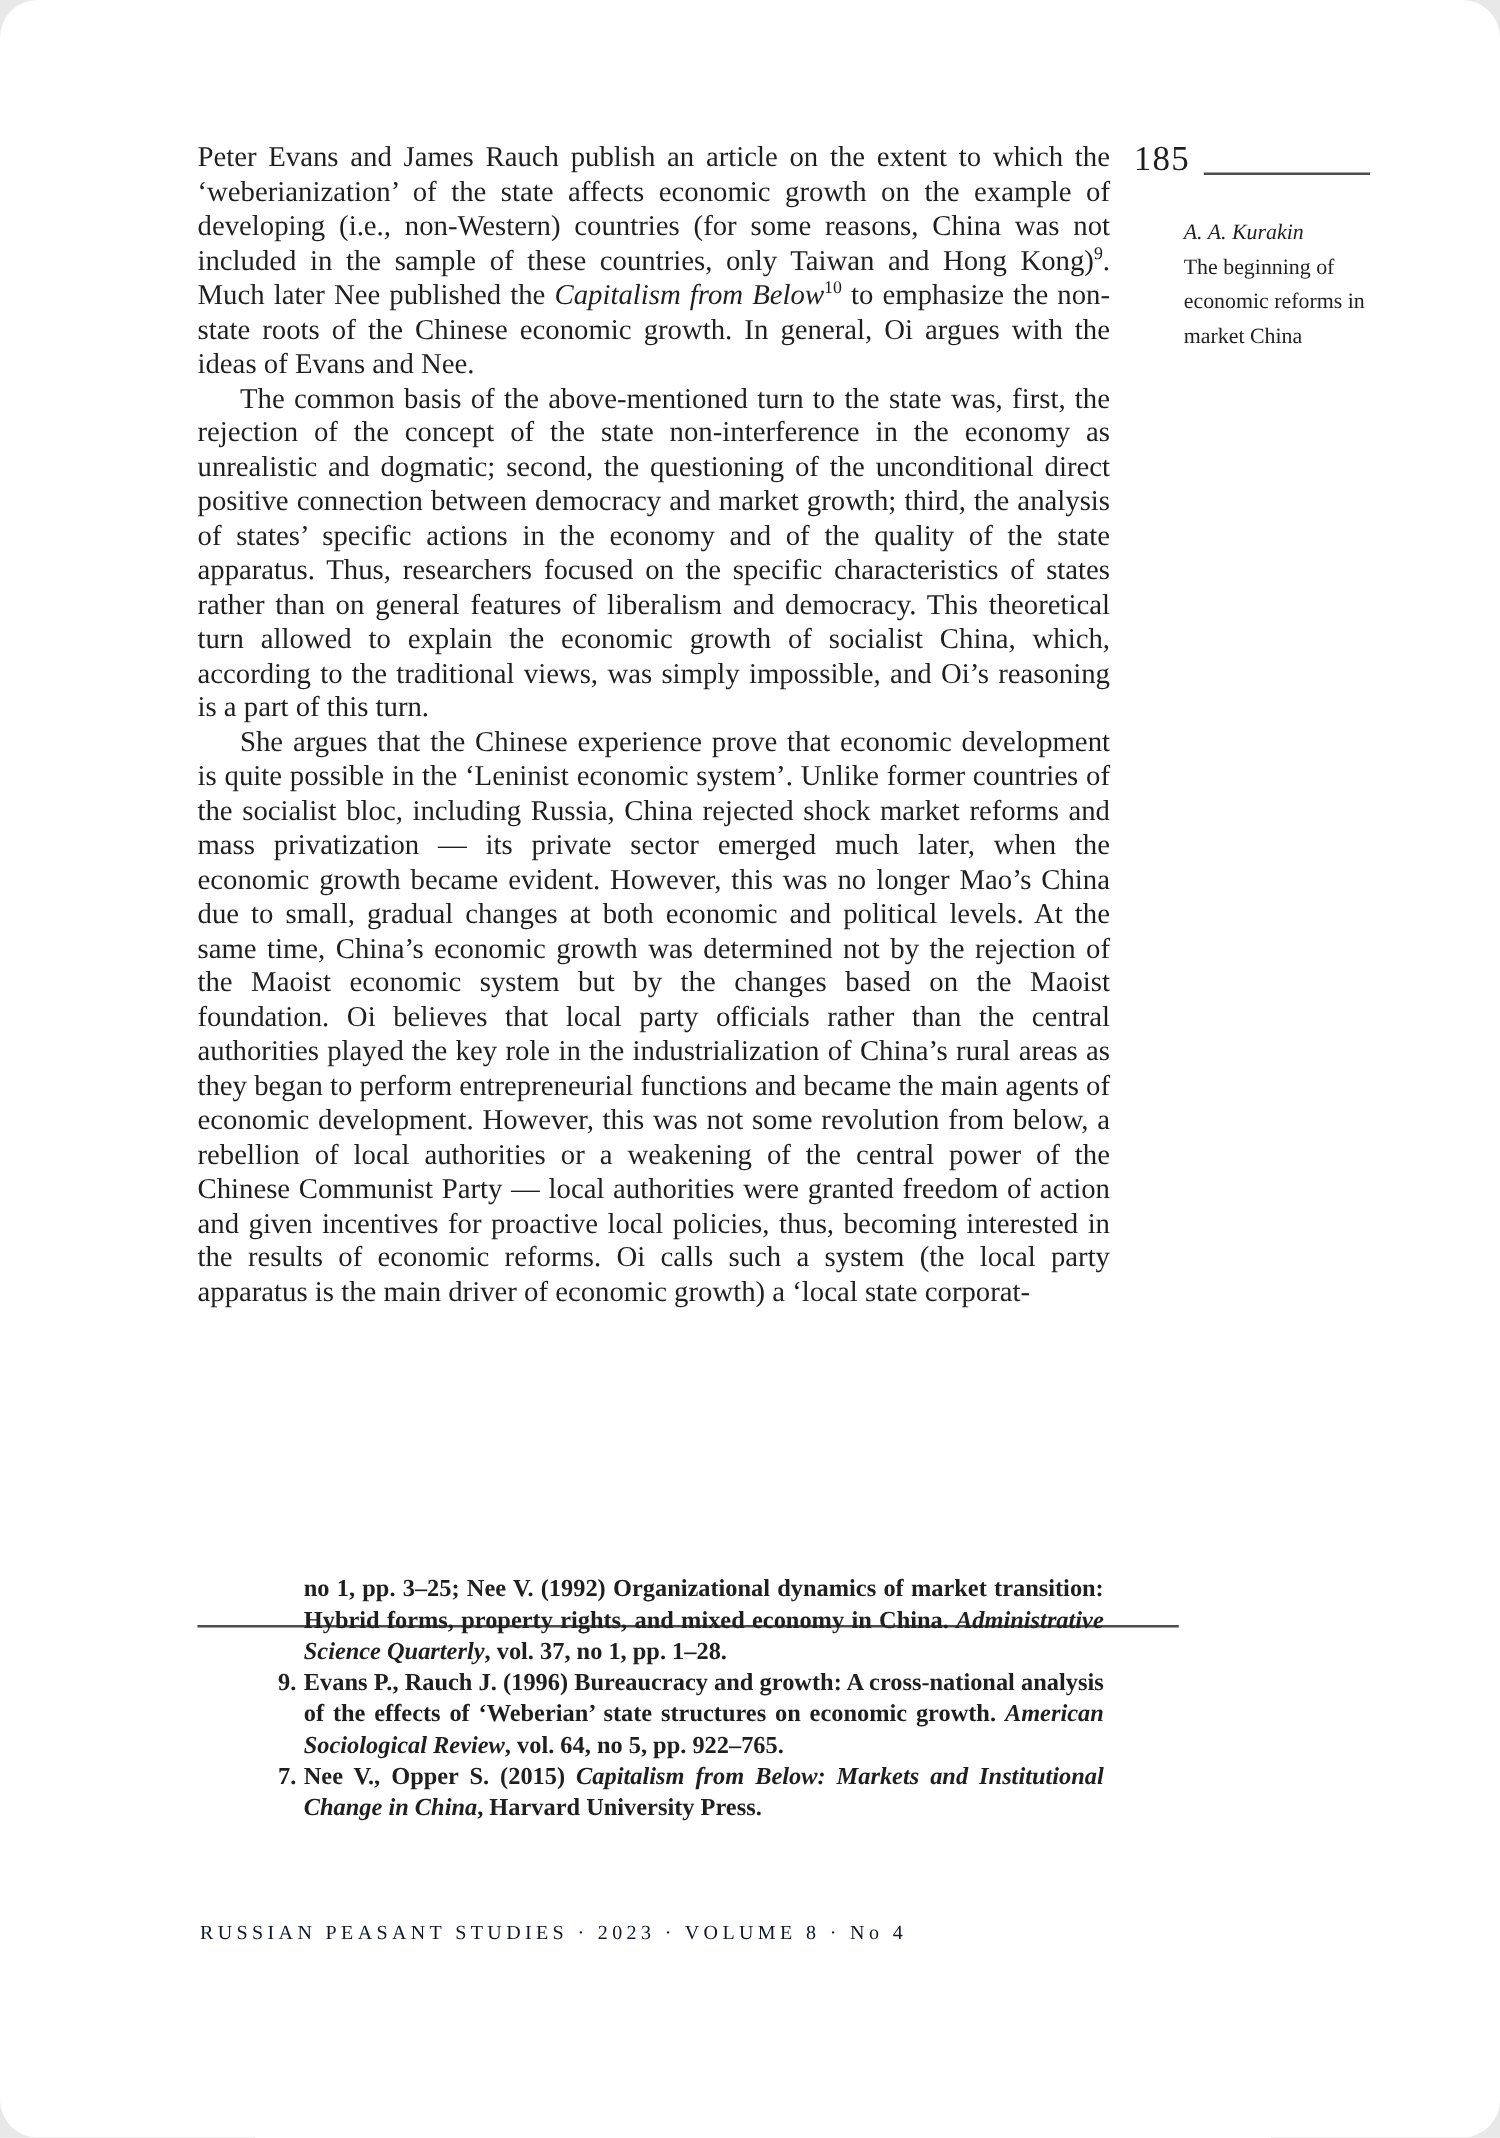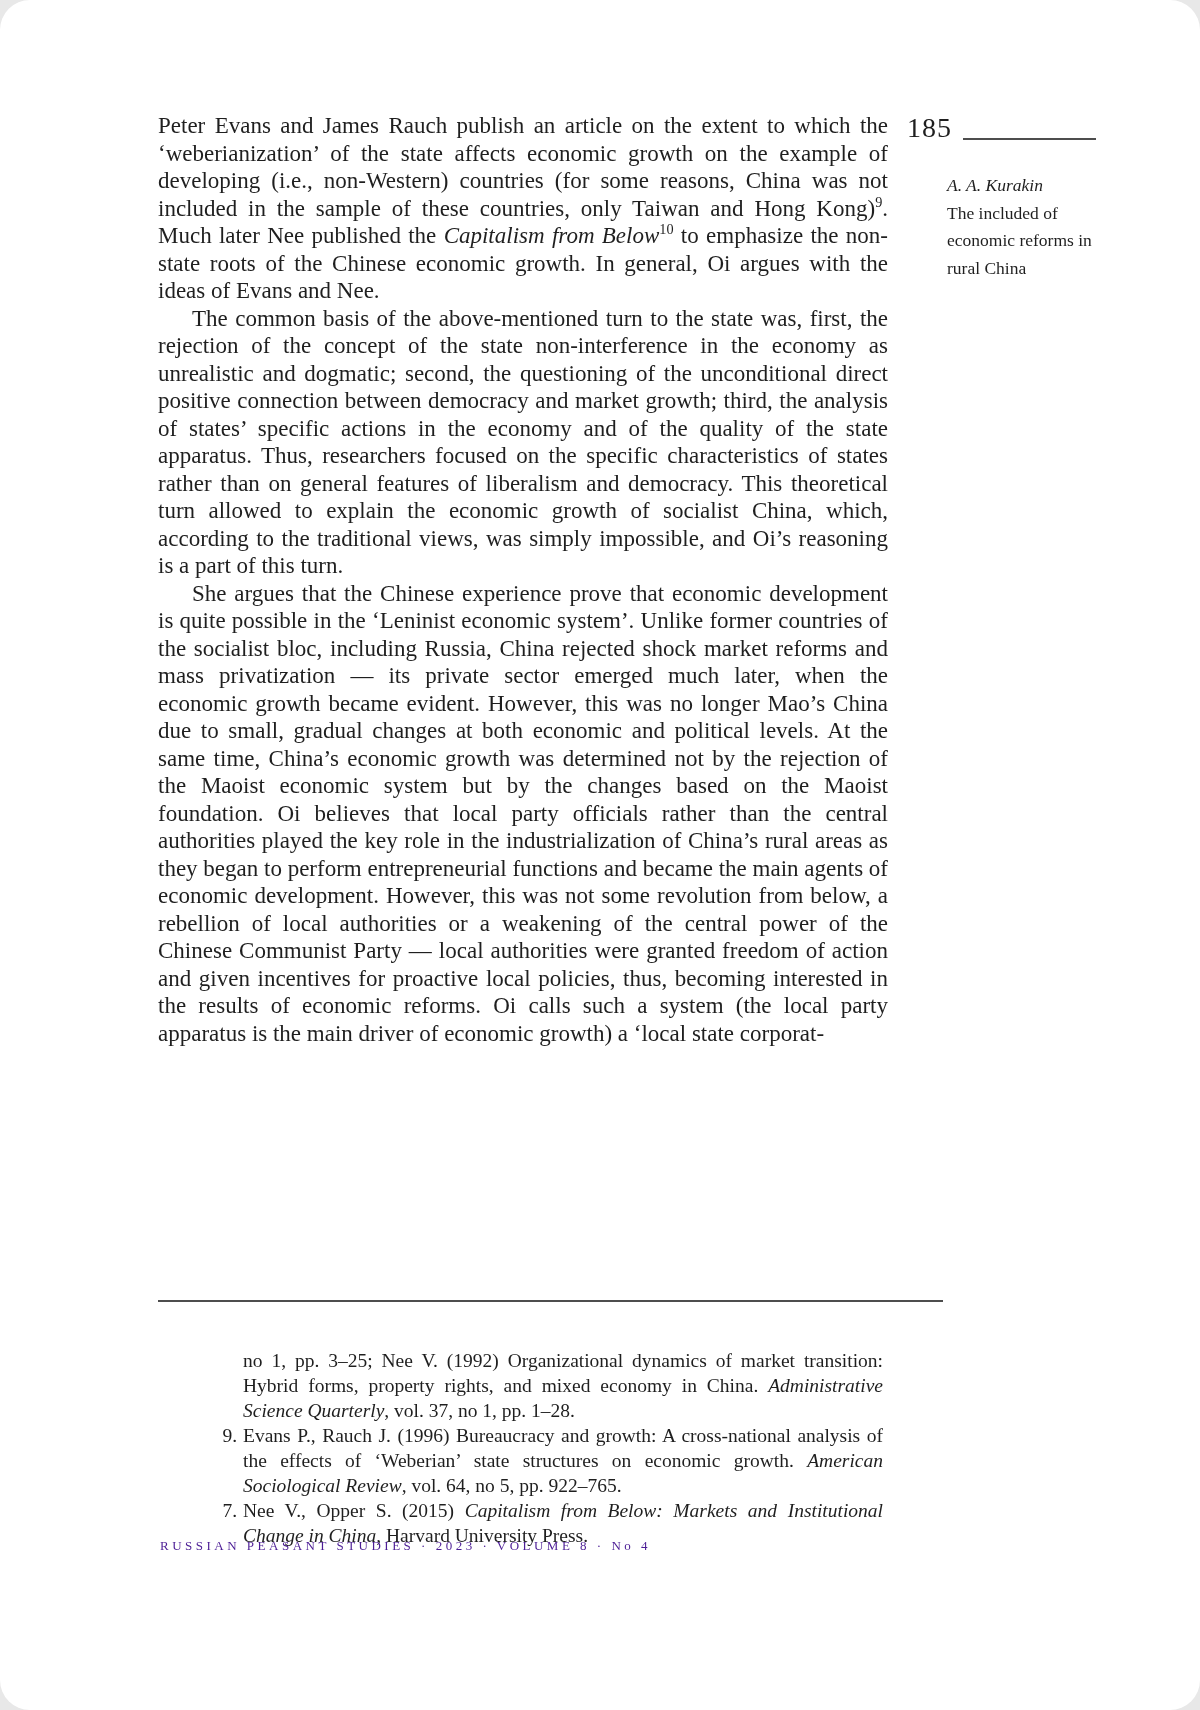--- a/index.html
+++ b/index.html
@@ -66,64 +66,65 @@
     position: absolute;
     left: 158px;
     top: 1300px;
     width: 785px;
     height: 2px;
     background: #4d4d4d;
   }
   .footnotes {
     position: absolute;
     left: 207px;
-    top: 1348px;
+    top: 1259px;
     width: 676px;
     font-size: 19.5px;
     line-height: 25px;
     text-align: justify;
+    font-weight: bold;
   }
   .fn-item { margin: 0; padding-left: 36px; }
   .fn-item.numbered { text-indent: -36px; }
   .fn-num {
     display: inline-block;
     width: 30px;
     margin-right: 6px;
     text-align: right;
     font-style: normal;
   }
 
   
   .footer-text {
     position: absolute;
     left: 160px;
     top: 1538px;
-    font-size: 13px;
+    font-size: 16px;
     letter-spacing: 3.5px;
-    color: #4c1d95;
+    color: #0f172a;
     white-space: nowrap;
   }
 </style>
 </head>
 <body>
 
 <div class="page">
 
   <div class="main-text">
       <p class="para no-indent"><span>Peter Evans and James Rauch publish an article on the extent to which the ‘weberianization’ of the state affects economic growth on the example of developing (i.e., non-Western) countries (for some reasons, China was not included in the sample of these countries, only Taiwan and Hong Kong)</span><sup>9</sup><span>. Much later Nee published the </span><span class="it">Capitalism from Below</span><sup>10</sup><span> to emphasize the non-state roots of the Chinese economic growth. In general, Oi argues with the ideas of Evans and Nee.</span></p>
       <p class="para"><span>The common basis of the above-mentioned turn to the state was, first, the rejection of the concept of the state non-interference in the economy as unrealistic and dogmatic; second, the questioning of the unconditional direct positive connection between democracy and market growth; third, the analysis of states’ specific actions in the economy and of the quality of the state apparatus. Thus, researchers focused on the specific characteristics of states rather than on general features of liberalism and democracy. This theoretical turn allowed to explain the economic growth of socialist China, which, according to the traditional views, was simply impossible, and Oi’s reasoning is a part of this turn.</span></p>
       <p class="para"><span>She argues that the Chinese experience prove that economic development is quite possible in the ‘Leninist economic system’. Unlike former countries of the socialist bloc, including Russia, China rejected shock market reforms and mass privatization — its private sector emerged much later, when the economic growth became evident. However, this was no longer Mao’s China due to small, gradual changes at both economic and political levels. At the same time, China’s economic growth was determined not by the rejection of the Maoist economic system but by the changes based on the Maoist foundation. Oi believes that local party officials rather than the central authorities played the key role in the industrialization of China’s rural areas as they began to perform entrepreneurial functions and became the main agents of economic development. However, this was not some revolution from below, a rebellion of local authorities or a weakening of the central power of the Chinese Communist Party — local authorities were granted freedom of action and given incentives for proactive local policies, thus, becoming interested in the results of economic reforms. Oi calls such a system (the local party apparatus is the main driver of economic growth) a ‘local state corporat-</span></p>
     </div>
 
   <div class="page-number">185</div>
   <div class="page-number-rule"></div>
 
   <div class="author-block">
     <div class="author-name">A. A. Kurakin</div>
-    <div class="running-title">The included of economic reforms in rural China</div>
+    <div class="running-title">The beginning of economic reforms in market China</div>
   </div>
 
   <div class="footnote-rule"></div>
 
   <div class="footnotes">
       <div class="fn-item"><span>no 1, pp. 3–25; Nee V. (1992) Organizational dynamics of market transition: Hybrid forms, property rights, and mixed economy in China. </span><span class="it">Administrative Science Quarterly</span><span>, vol. 37, no 1, pp. 1–28.</span></div>
       <div class="fn-item numbered"><span class="fn-num">9.</span><span>Evans P., Rauch J. (1996) Bureaucracy and growth: A cross-national analysis of the effects of ‘Weberian’ state structures on economic growth. </span><span class="it">American Sociological Review</span><span>, vol. 64, no 5, pp. 922–765.</span></div>
       <div class="fn-item numbered"><span class="fn-num">7.</span><span>Nee V., Opper S. (2015) </span><span class="it">Capitalism from Below: Markets and Institutional Change in China</span><span>, Harvard University Press.</span></div>
     </div>
 

